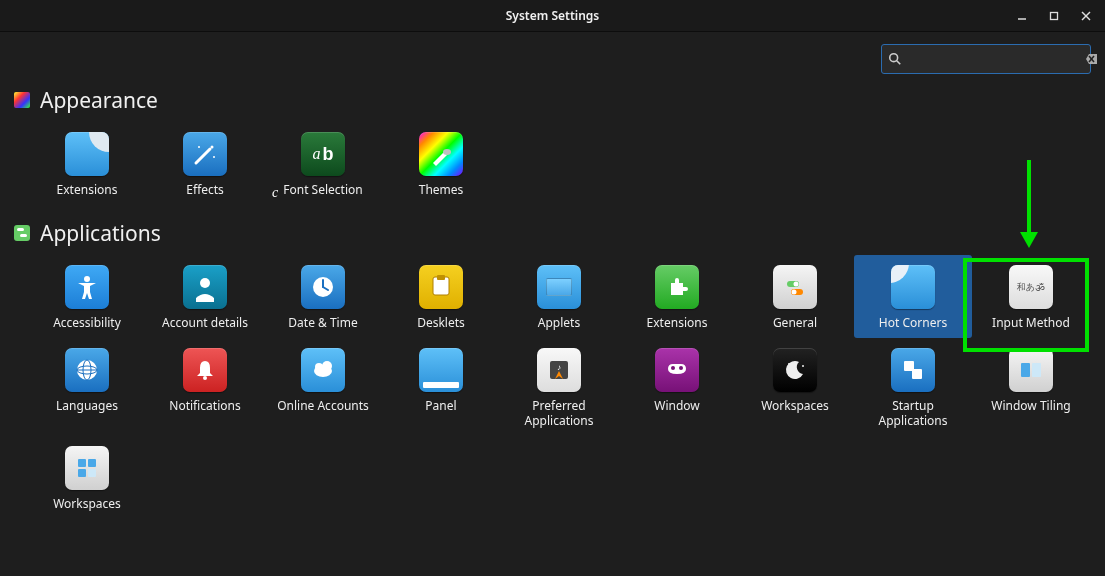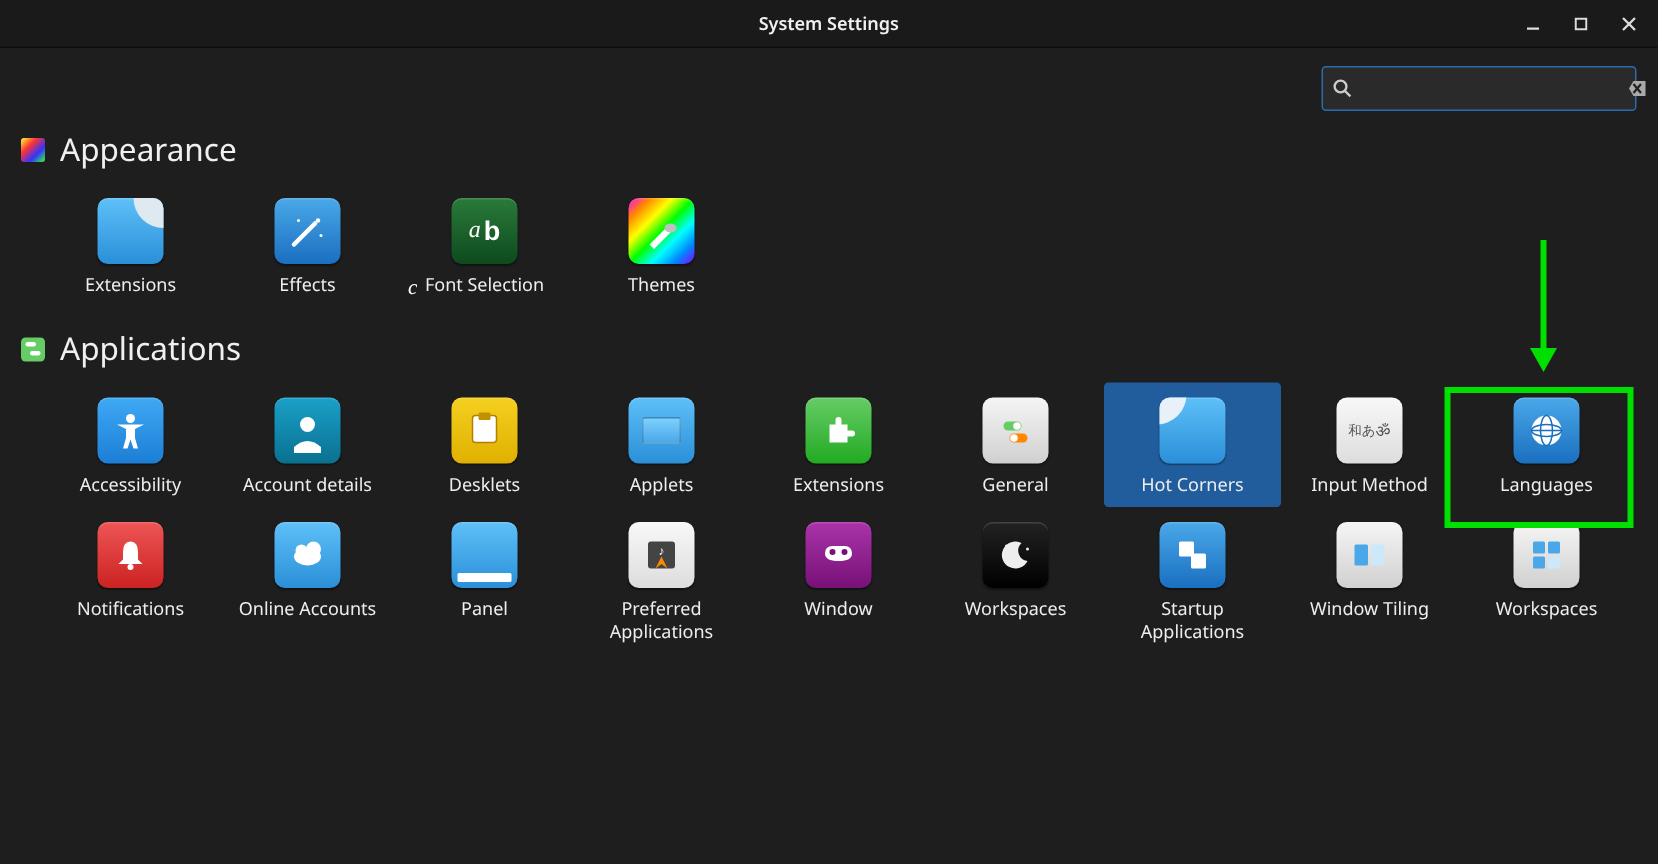--- a/index.html
+++ b/index.html
@@ -250,20 +250,32 @@
           <svg width="30" height="30" viewBox="0 0 30 30">
               <circle cx="15" cy="11" r="5" fill="#fff"></circle>
               <path d="M6 26 Q15 18 24 26 L24 30 L6 30 Z" fill="#fff"></path>
             </svg>
         </div>
       </div>
       <div class="item-label">Account details</div>
     </div>
 
 
+    <div class="item">
+      <div class="item-icon-wrap">
+        <div class="tile" style="background:linear-gradient(#4aa8e8,#1a6fc0);">
+          <svg width="30" height="30" viewBox="0 0 30 30">
+              <circle cx="15" cy="15" r="10" fill="#fff"></circle>
+              <line x1="15" y1="15" x2="15" y2="8" stroke="#1a6fc0" stroke-width="2" stroke-linecap="round"></line>
+              <line x1="15" y1="15" x2="20" y2="18" stroke="#1a6fc0" stroke-width="2" stroke-linecap="round"></line>
+            </svg>
+        </div>
+      </div>
+      <div class="item-label">Date &amp; Time</div>
+    </div>
 
     <div class="item">
       <div class="item-icon-wrap">
         <div class="tile" style="background:linear-gradient(#f5d020,#e0b000);">
           <svg width="28" height="28" viewBox="0 0 28 28">
               <rect x="6" y="4" width="16" height="18" rx="2" fill="#fff" stroke="#b08000" stroke-width="1"></rect>
               <rect x="10" y="2" width="8" height="5" rx="1" fill="#c09000"></rect>
             </svg>
         </div>
       </div>

